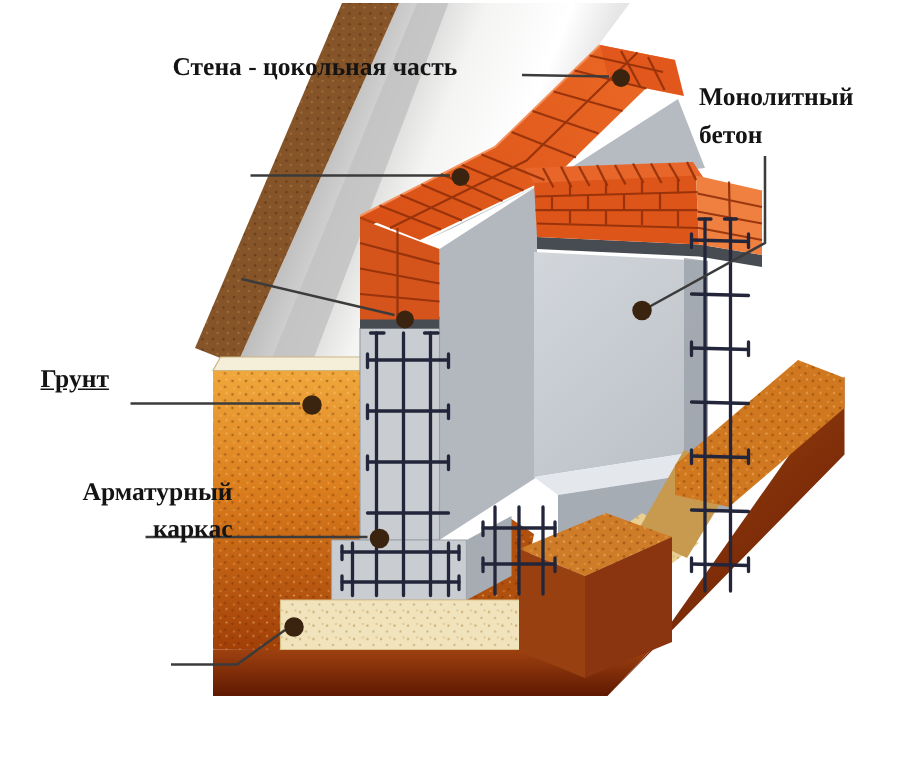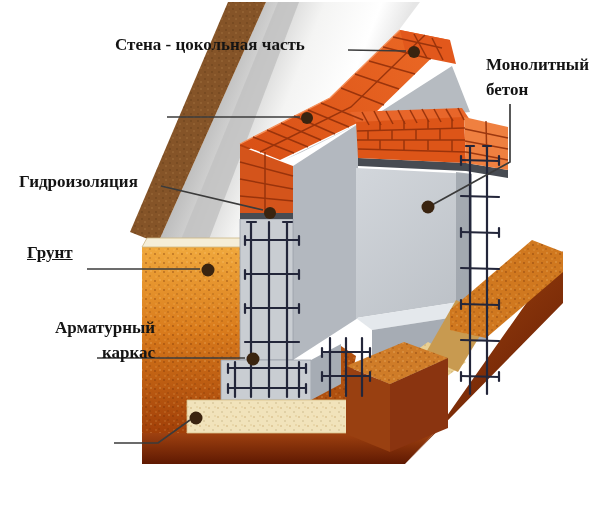--- a/index.html
+++ b/index.html
@@ -266,18 +266,17 @@
     <circle cx="428" cy="207" r="6.5"></circle>
     <circle cx="307" cy="118" r="6"></circle>
     <circle cx="270" cy="213" r="6"></circle>
     <circle cx="208" cy="270" r="6.5"></circle>
     <circle cx="253" cy="359" r="6.5"></circle>
     <circle cx="196" cy="418" r="6.5"></circle>
   </g>
 </svg>
 
 <div class="lbl one" style="left:115px;top:36px;">Стена - цокольная часть</div>
-<div class="lbl" style="left:486px;top:53px;width:112px;">Монолитный бетон</div>
-<div class="lbl one" style="left:19px;top:173px;">Гидроизоляция</div>
+<div class="lbl" style="left:466px;top:53px;width:112px;">Монолитный бетон</div>
 <div class="lbl one" style="left:27px;top:244px;text-decoration:underline;">Грунт</div>
 <div class="lbl" style="left:25px;top:316px;width:130px;text-align:right;">Арматурный каркас</div>
 
 </div>
 
 </body></html>

